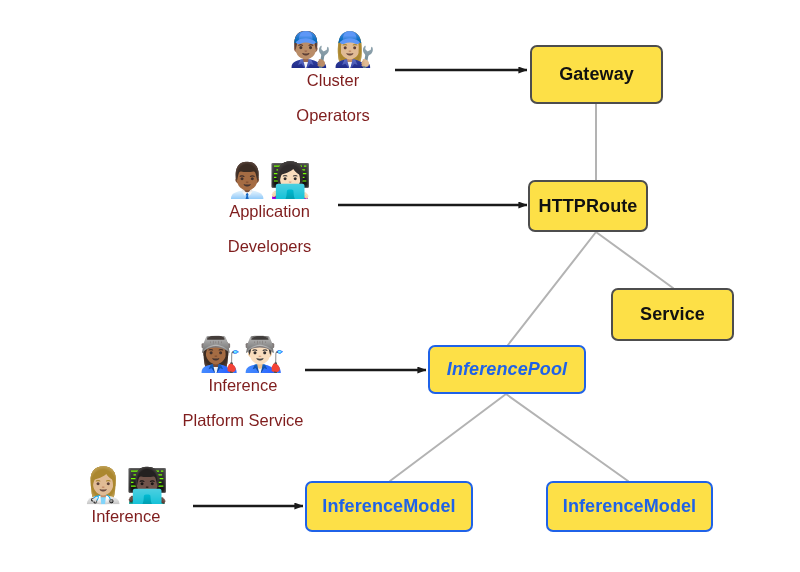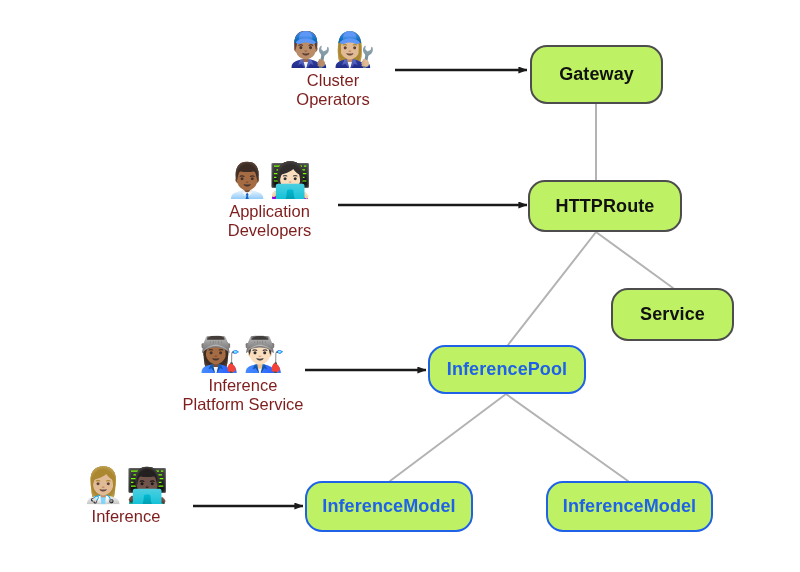--- a/index.html
+++ b/index.html
@@ -24,22 +24,22 @@
     width: 800px;
     height: 572px;
     pointer-events: none;
   }
   .node {
     position: absolute;
     box-sizing: border-box;
     display: flex;
     align-items: center;
     justify-content: center;
-    border-radius: 17px;
-    background: #bef264;
+    border-radius: 7px;
+    background: #fde047;
     font-weight: bold;
     letter-spacing: 0.1px;
     white-space: nowrap;
   }
   .node.std {
     border: 2px solid #4d4d4d;
     color: #111111;
     font-size: 18px;
   }
   .node.accent {
@@ -61,21 +61,21 @@
     line-height: 1.05;
     letter-spacing: 1px;
     white-space: nowrap;
   }
   .persona-label {
     margin-top: 3px;
     font-size: 16.5px;
     color: #7f1d1d;
     font-weight: normal;
   }
-  .persona-label .l2 { display: block; }
+  .persona-label .l2 { display: block; margin-top: 16px; }
 </style>
 </head>
 <body>
 
 <div id="canvas">
 
   <svg class="edges" viewBox="0 0 800 572" xmlns="http://www.w3.org/2000/svg">
     <defs>
       <marker id="arrowhead" markerWidth="9" markerHeight="7" refX="8.6" refY="3.5" orient="auto" markerUnits="userSpaceOnUse">
         <polygon points="0 0, 9 3.5, 0 7" fill="#1a1a1a"></polygon>
@@ -93,27 +93,27 @@
         <line x1="338" y1="205" x2="527" y2="205" stroke="#1a1a1a" stroke-width="2.4" marker-end="url(#arrowhead)"></line>
         <line x1="305" y1="370" x2="426" y2="370" stroke="#1a1a1a" stroke-width="2.4" marker-end="url(#arrowhead)"></line>
         <line x1="193" y1="506" x2="303" y2="506" stroke="#1a1a1a" stroke-width="2.4" marker-end="url(#arrowhead)"></line>
       </g>
   </svg>
 
   <div id="nodes-layer">
       <div class="node std" style="left: 530px; top: 45px; width: 133px; height: 59px;">
         <span>Gateway</span>
       </div>
-      <div class="node std" style="left: 528px; top: 180px; width: 154px; height: 52px;">
+      <div class="node std" style="left: 528px; top: 180px; width: 120px; height: 52px;">
         <span>HTTPRoute</span>
       </div>
       <div class="node std" style="left: 611px; top: 288px; width: 123px; height: 53px;">
         <span>Service</span>
       </div>
-      <div class="node accent" style="left: 428px; top: 345px; width: 158px; height: 49px;">
+      <div class="node accent" style="left: 428px; top: 345px; width: 158px; height: 49px; font-style: italic;">
         <span>InferencePool</span>
       </div>
       <div class="node accent" style="left: 305px; top: 481px; width: 168px; height: 51px;">
         <span>InferenceModel</span>
       </div>
       <div class="node accent" style="left: 546px; top: 481px; width: 167px; height: 51px;">
         <span>InferenceModel</span>
       </div>
     </div>
   <div id="personas-layer">

